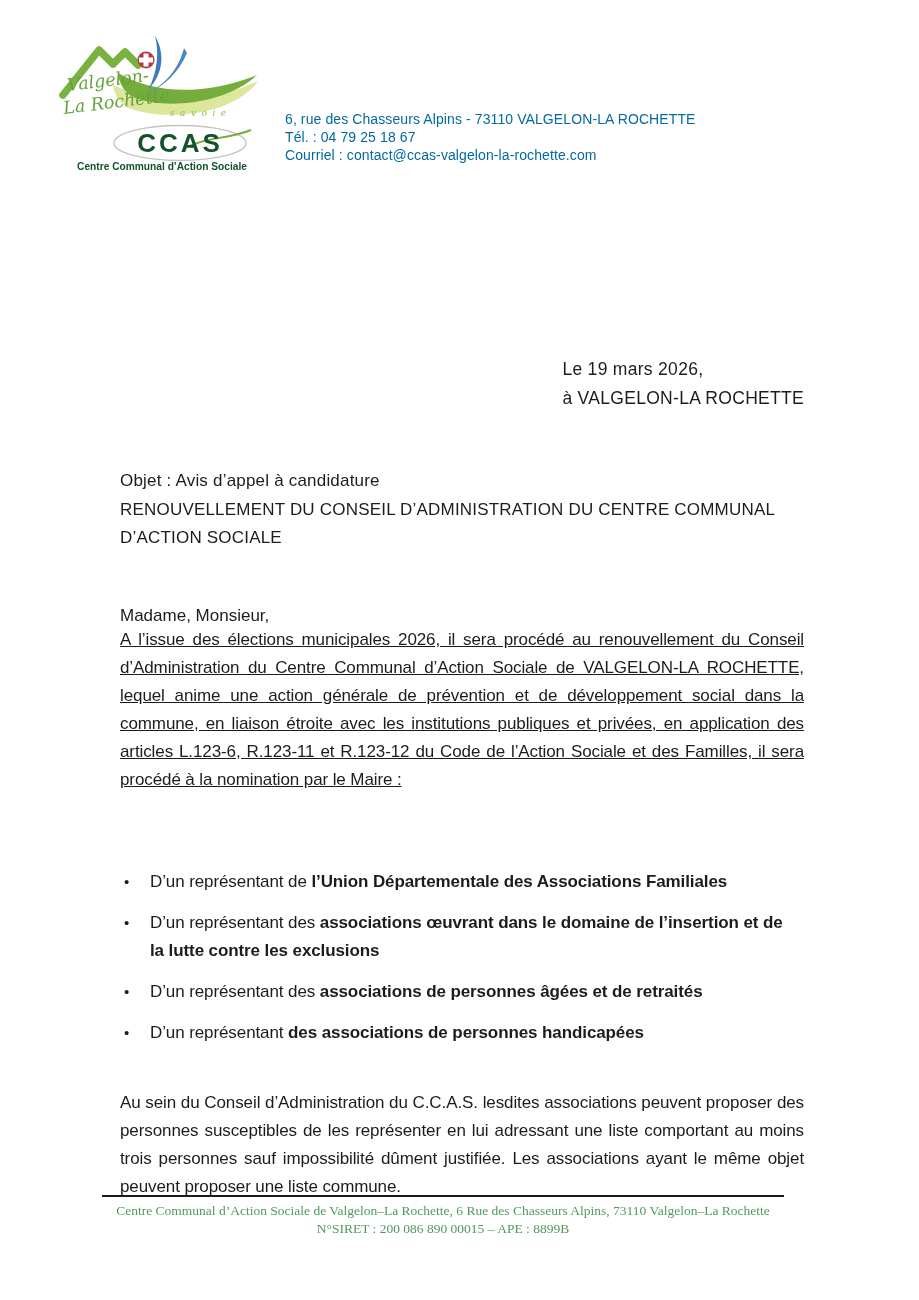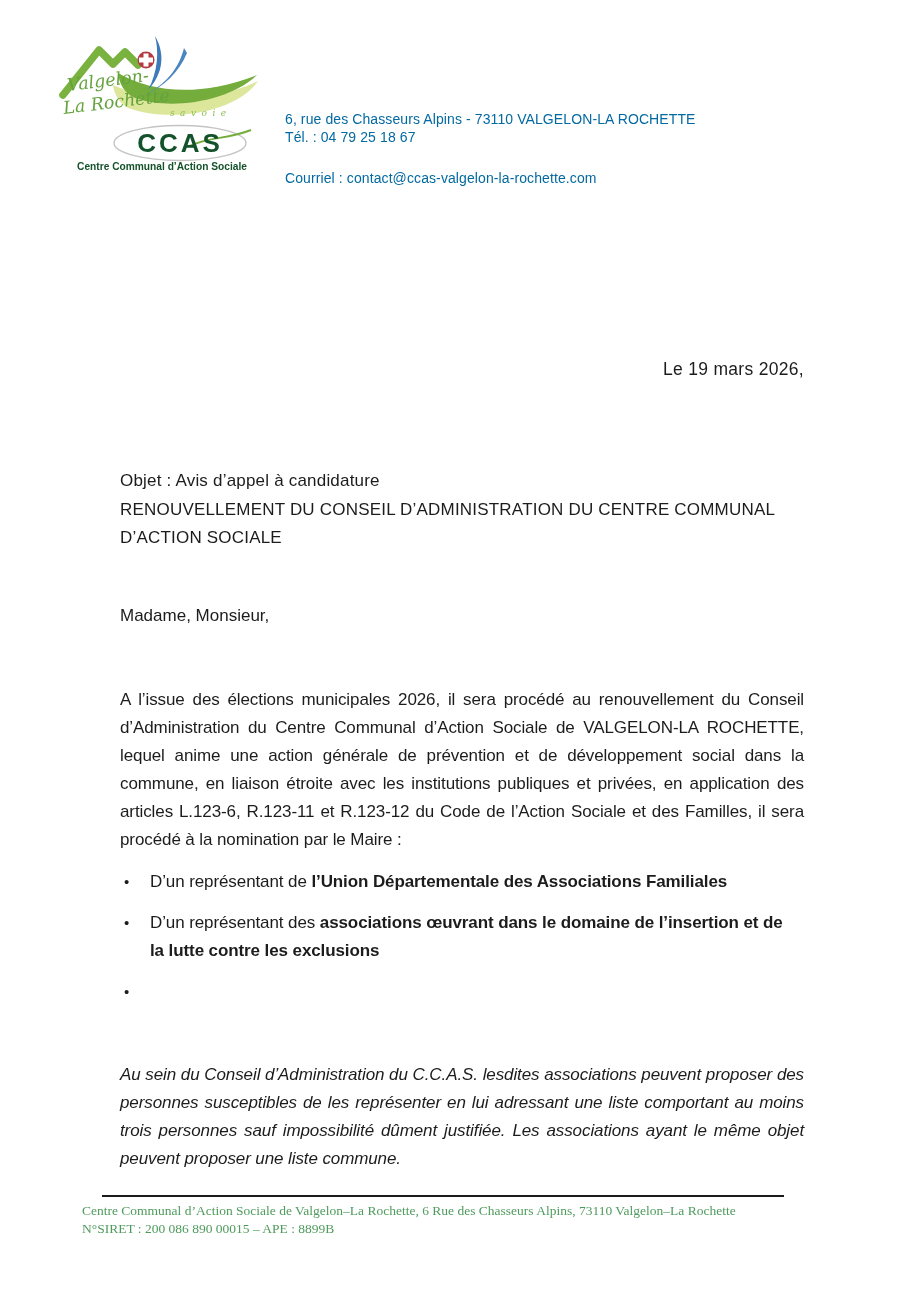--- a/index.html
+++ b/index.html
@@ -24,21 +24,21 @@
     width: 206px; height: 155px;
   }
   .contact-block {
     position: absolute;
     left: 285px; top: 110px;
     font-size: 14px;
     line-height: 18px;
     color: #0369a1;
     letter-spacing: 0.1px;
   }
-  .contact-block .email-line { margin-top: 23px; }
+  .contact-block .email-line { margin-top: 0; }
 
   
   .dateline {
     position: absolute;
     right: 115px; top: 355px;
     text-align: left;
     font-size: 17.5px;
     line-height: 29px;
     letter-spacing: 0.3px;
   }
@@ -61,22 +61,22 @@
 
   .para {
     position: absolute;
     left: 120px;
     width: 684px;
     font-size: 17px;
     line-height: 28px;
     text-align: justify;
     letter-spacing: -0.1px;
   }
-  .para-1 { top: 686px; }
-  .para-2 { top: 1061px; font-style: italic; }
+  .para-1 { top: 626px; text-decoration: underline; }
+  .para-2 { top: 1089px; }
 
   
   .bullets {
     position: absolute;
     left: 124px; top: 868px;
     width: 668px;
   }
   .bullet {
     display: flex;
     margin-bottom: 13px;
@@ -95,20 +95,21 @@
   .footer-rule {
     position: absolute;
     left: 102px; top: 1195px;
     width: 682px; height: 2px;
     background: #1a1a1a;
   }
   .footer-text {
     position: absolute;
     left: 82px; top: 1202px;
     width: 722px;
+    text-align: center;
     font-family: "Liberation Serif", "DejaVu Serif", serif;
     font-size: 13.5px;
     line-height: 17.5px;
     color: #4f9b5d;
   }
 
   
   .logo-script {
     font-family: "DejaVu Serif", serif;
     font-style: italic;
@@ -167,20 +168,21 @@
   </div>
 
   <div class="contact-block">
     <div>6, rue des Chasseurs Alpins - 73110 VALGELON-LA ROCHETTE</div>
     <div>Tél. : 04 79 25 18 67</div>
     <div class="email-line">Courriel : contact@ccas-valgelon-la-rochette.com</div>
   </div>
 
   <div class="dateline">
     <div>Le 19 mars 2026,</div>
+    <div>à VALGELON-LA ROCHETTE</div>
   </div>
 
   <div class="subject">
     <div>Objet : Avis d’appel à candidature</div>
     <div>RENOUVELLEMENT DU CONSEIL D’ADMINISTRATION DU CENTRE COMMUNAL</div>
     <div>D’ACTION SOCIALE</div>
   </div>
 
   <div class="salutation">Madame, Monsieur,</div>
 
@@ -190,20 +192,25 @@
     <div class="bullet">
       <span class="marker"></span>
       <span class="btext"><span>D’un représentant de </span><span class="bold-seg">l’Union Départementale des Associations Familiales</span></span>
     </div>
     <div class="bullet">
       <span class="marker"></span>
       <span class="btext"><span>D’un représentant des </span><span class="bold-seg">associations œuvrant dans le domaine de l’insertion et de la lutte contre les exclusions</span></span>
     </div>
     <div class="bullet">
       <span class="marker"></span>
+      <span class="btext"><span>D’un représentant des </span><span class="bold-seg">associations de personnes âgées et de retraités</span></span>
+    </div>
+    <div class="bullet">
+      <span class="marker"></span>
+      <span class="btext"><span>D’un représentant </span><span class="bold-seg">des associations de personnes handicapées</span></span>
     </div>
   </div>
 
   <div class="para para-2">Au sein du Conseil d’Administration du C.C.A.S. lesdites associations peuvent proposer des personnes susceptibles de les représenter en lui adressant une liste comportant au moins trois personnes sauf impossibilité dûment justifiée. Les associations ayant le même objet peuvent proposer une liste commune.</div>
 
   <div class="footer-rule"></div>
   <div class="footer-text">
     <div>Centre Communal d’Action Sociale de Valgelon–La Rochette, 6 Rue des Chasseurs Alpins, 73110 Valgelon–La Rochette</div>
     <div>N°SIRET : 200 086 890 00015 – APE : 8899B</div>
   </div>

